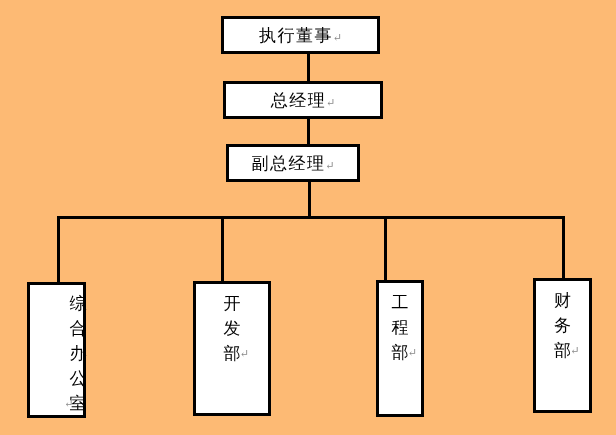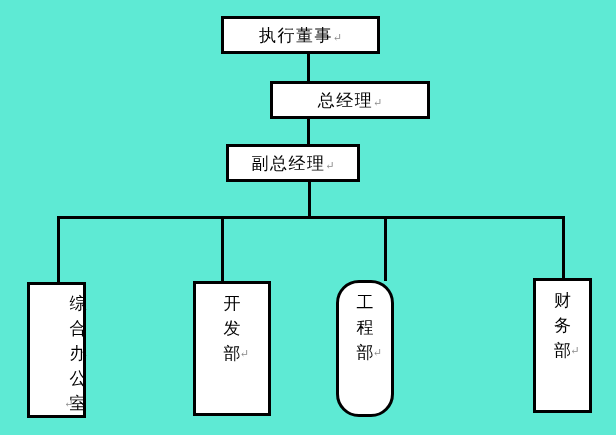--- a/index.html
+++ b/index.html
@@ -4,21 +4,21 @@
 <style>
   html, body {
     margin: 0;
     padding: 0;
     background: #ffffff;
   }
   .canvas {
     position: relative;
     width: 616px;
     height: 435px;
-    background: #5eead4;
+    background: #fdba74;
     font-family: "DejaVu Serif", "Liberation Serif", serif;
     color: #000000;
     overflow: hidden;
   }
   .line {
     position: absolute;
     background: #000000;
     z-index: 1;
   }
   .node {
@@ -82,41 +82,41 @@
   <div class="line" style="left:57px; top:216px; width:3px; height:67px;"></div>
   <div class="line" style="left:221px; top:216px; width:3px; height:66px;"></div>
   <div class="line" style="left:384px; top:216px; width:3px; height:65px;"></div>
   <div class="line" style="left:562px; top:216px; width:3px; height:63px;"></div>
 
   <div class="node h-node" style="left:221px; top:16px; width:159px; height:38px;">
     <span class="label">执行董事</span>
       <span class="pmark">↵</span>
   </div>
 
-  <div class="node h-node" style="left:223px; top:81px; width:160px; height:38px;margin-left:47px;">
+  <div class="node h-node" style="left:223px; top:81px; width:160px; height:38px;">
     <span class="label">总经理</span>
       <span class="pmark">↵</span>
   </div>
 
   <div class="node h-node" style="left:226px; top:144px; width:134px; height:38px;">
     <span class="label">副总经理</span>
       <span class="pmark">↵</span>
   </div>
 
   <div class="node v-node" style="left:27px; top:282px; width:59px; height:136px;">
     <div class="vtext five">综合办公室</div>
     <span class="pmark vmark" style="top:113px;">↵</span>
   </div>
 
   <div class="node v-node" style="left:193px; top:281px; width:78px; height:135px;">
     <div class="vtext">开发部</div>
     <span class="pmark vmark" style="top:64px;">↵</span>
   </div>
 
-  <div class="node v-node" style="left:336px; top:280px; width:58px; height:137px;border-radius:23px;">
+  <div class="node v-node" style="left:376px; top:280px; width:48px; height:137px;">
     <div class="vtext">工程部</div>
     <span class="pmark vmark" style="top:64px;">↵</span>
   </div>
 
   <div class="node v-node" style="left:533px; top:278px; width:59px; height:135px;">
     <div class="vtext">财务部</div>
     <span class="pmark vmark" style="top:64px;">↵</span>
   </div>
 
 </div>

